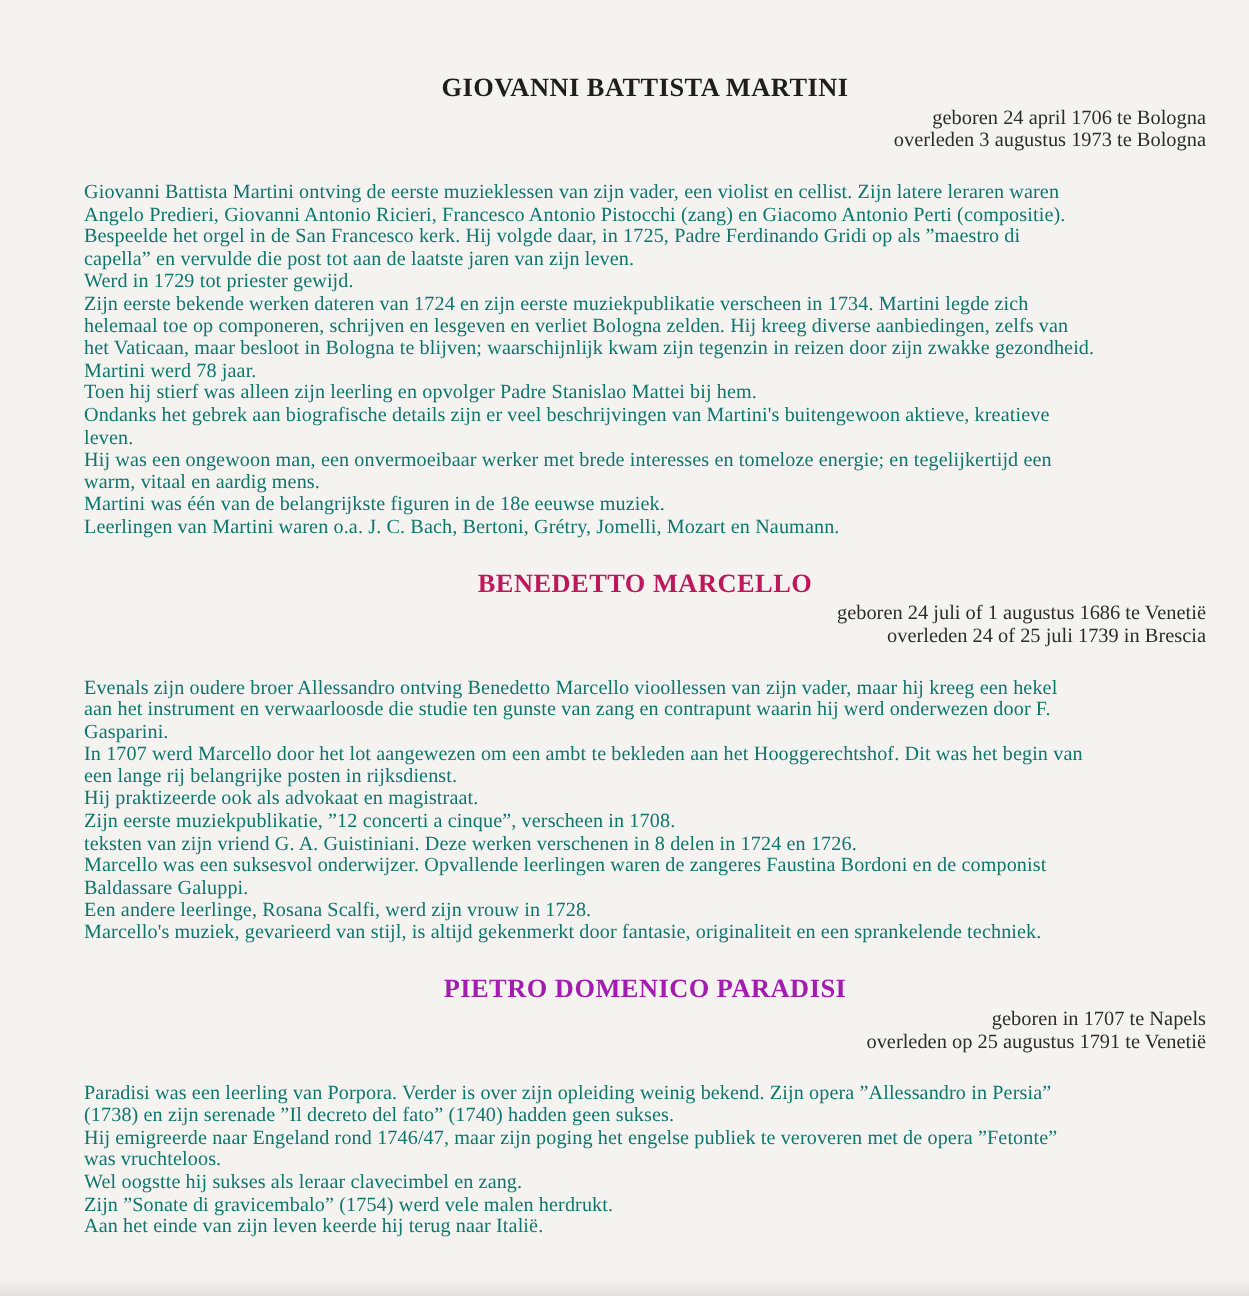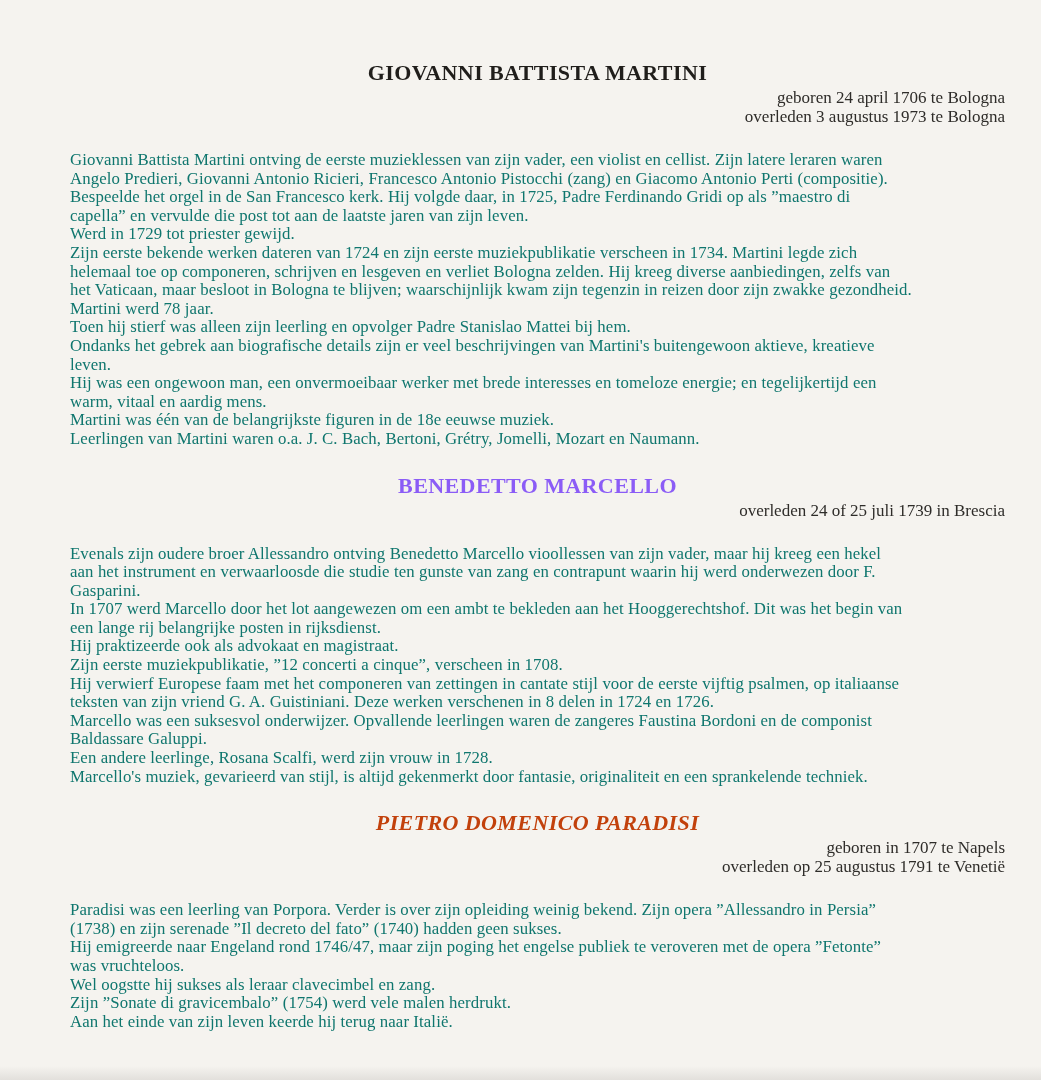--- a/index.html
+++ b/index.html
@@ -79,40 +79,40 @@
         <div class="body-line">Toen hij stierf was alleen zijn leerling en opvolger Padre Stanislao Mattei bij hem.</div>
         <div class="body-line">Ondanks het gebrek aan biografische details zijn er veel beschrijvingen van Martini's buitengewoon aktieve, kreatieve</div>
         <div class="body-line">leven.</div>
         <div class="body-line">Hij was een ongewoon man, een onvermoeibaar werker met brede interesses en tomeloze energie; en tegelijkertijd een</div>
         <div class="body-line">warm, vitaal en aardig mens.</div>
         <div class="body-line">Martini was één van de belangrijkste figuren in de 18e eeuwse muziek.</div>
         <div class="body-line">Leerlingen van Martini waren o.a. J. C. Bach, Bertoni, Grétry, Jomelli, Mozart en Naumann.</div>
       </div>
     </section>
     <section class="section">
-      <h2 class="section-title" style="color: #8b5cf6; text-align: center;">BENEDETTO MARCELLO</h2>
+      <h2 class="section-title" style="color: #be185d; text-align: center;">BENEDETTO MARCELLO</h2>
+      <div class="section-subtitle">geboren 24 juli of 1 augustus 1686 te Venetië</div>
       <div class="section-subtitle">overleden 24 of 25 juli 1739 in Brescia</div>
       <div class="section-body">
         <div class="body-line">Evenals zijn oudere broer Allessandro ontving Benedetto Marcello vioollessen van zijn vader, maar hij kreeg een hekel</div>
         <div class="body-line">aan het instrument en verwaarloosde die studie ten gunste van zang en contrapunt waarin hij werd onderwezen door F.</div>
         <div class="body-line">Gasparini.</div>
         <div class="body-line">In 1707 werd Marcello door het lot aangewezen om een ambt te bekleden aan het Hooggerechtshof. Dit was het begin van</div>
         <div class="body-line">een lange rij belangrijke posten in rijksdienst.</div>
         <div class="body-line">Hij praktizeerde ook als advokaat en magistraat.</div>
         <div class="body-line">Zijn eerste muziekpublikatie, ”12 concerti a cinque”, verscheen in 1708.</div>
-        <div class="body-line">Hij verwierf Europese faam met het componeren van zettingen in cantate stijl voor de eerste vijftig psalmen, op italiaanse</div>
         <div class="body-line">teksten van zijn vriend G. A. Guistiniani. Deze werken verschenen in 8 delen in 1724 en 1726.</div>
         <div class="body-line">Marcello was een suksesvol onderwijzer. Opvallende leerlingen waren de zangeres Faustina Bordoni en de componist</div>
         <div class="body-line">Baldassare Galuppi.</div>
         <div class="body-line">Een andere leerlinge, Rosana Scalfi, werd zijn vrouw in 1728.</div>
         <div class="body-line">Marcello's muziek, gevarieerd van stijl, is altijd gekenmerkt door fantasie, originaliteit en een sprankelende techniek.</div>
       </div>
     </section>
     <section class="section">
-      <h2 class="section-title" style="color: #c2410c; font-style: italic;">PIETRO DOMENICO PARADISI</h2>
+      <h2 class="section-title" style="color: #a21caf;">PIETRO DOMENICO PARADISI</h2>
       <div class="section-subtitle">geboren in 1707 te Napels</div>
       <div class="section-subtitle">overleden op 25 augustus 1791 te Venetië</div>
       <div class="section-body">
         <div class="body-line">Paradisi was een leerling van Porpora. Verder is over zijn opleiding weinig bekend. Zijn opera ”Allessandro in Persia”</div>
         <div class="body-line">(1738) en zijn serenade ”Il decreto del fato” (1740) hadden geen sukses.</div>
         <div class="body-line">Hij emigreerde naar Engeland rond 1746/47, maar zijn poging het engelse publiek te veroveren met de opera ”Fetonte”</div>
         <div class="body-line">was vruchteloos.</div>
         <div class="body-line">Wel oogstte hij sukses als leraar clavecimbel en zang.</div>
         <div class="body-line">Zijn ”Sonate di gravicembalo” (1754) werd vele malen herdrukt.</div>
         <div class="body-line">Aan het einde van zijn leven keerde hij terug naar Italië.</div>

